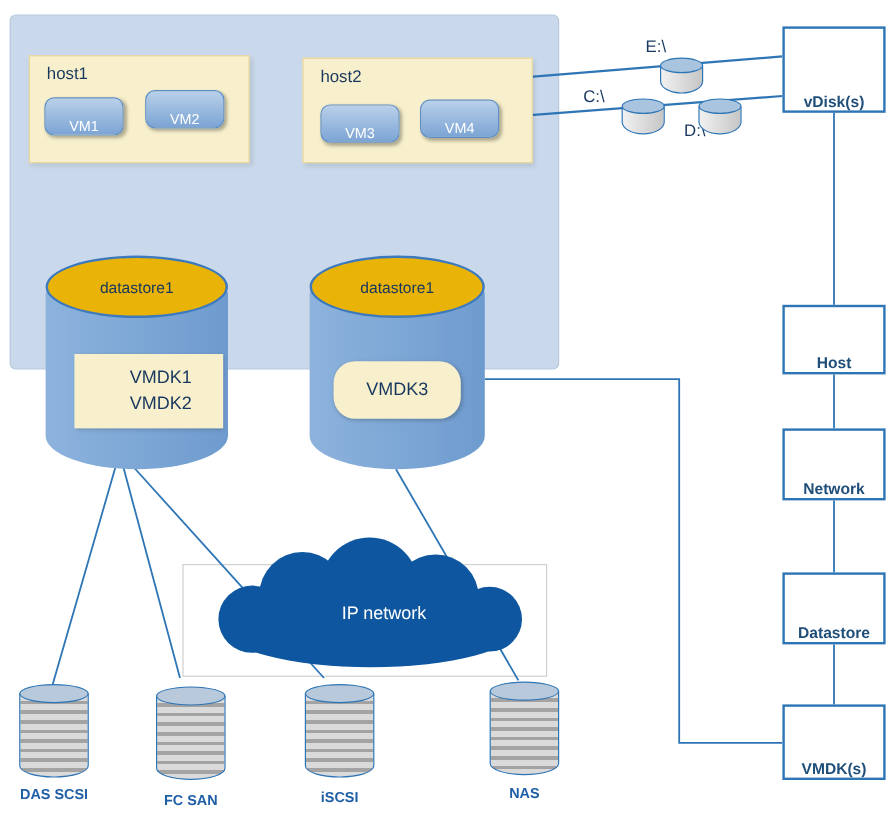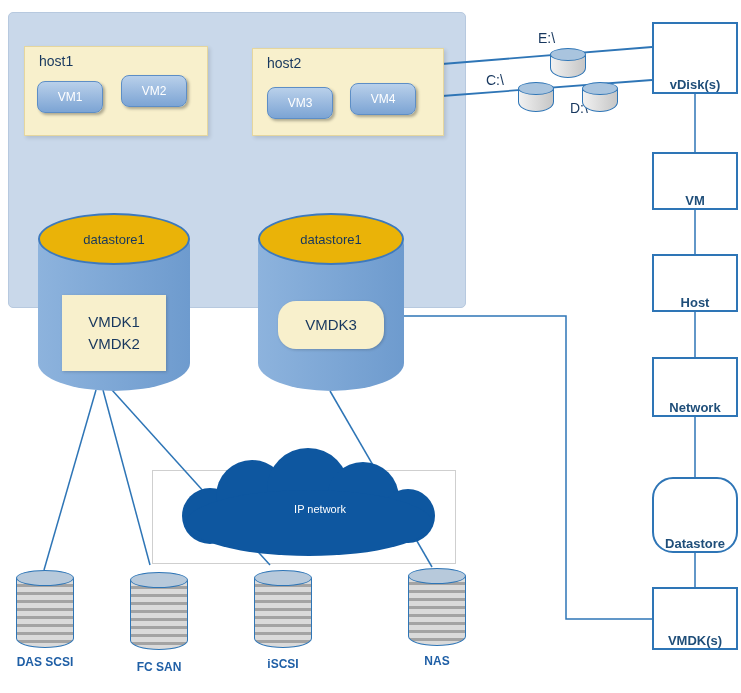--- a/index.html
+++ b/index.html
@@ -13,21 +13,21 @@
   .env-container{position:absolute;left:8px;top:12px;width:456px;height:294px;
                  background:#c9d8ea;border:1px solid #b7c9df;border-radius:5px;}
 
   
   .host-box{position:absolute;background:#f8f0cc;border:1px solid #e5d69e;
             box-shadow:2px 2px 4px rgba(0,0,0,.12);z-index:2;}
   .host-label{position:absolute;left:14px;top:6px;color:#17375e;font-size:14px;}
   .vm-chip{position:absolute;height:30px;width:64px;border-radius:8px;
            background:linear-gradient(to bottom,#b9d0ea,#7ca4d4);
            border:1px solid #5d8ec6;color:#ffffff;font-size:12px;
-           display:flex;align-items:center;justify-content:center;
+           display:flex;align-items:flex-end;justify-content:center;
            box-shadow:2px 2px 3px rgba(0,0,0,.3);z-index:3;}
 
   
   .datastore{position:absolute;z-index:2;}
   .ds-body{position:absolute;left:0;right:0;top:26px;bottom:0;
            background:linear-gradient(to right,#8db3dd,#6e9bce);
            border-radius:6px 6px 50% 50% / 6px 6px 28px 28px;}
   .ds-top{position:absolute;left:0;right:0;top:0;height:52px;background:#eab308;
           border:2px solid #3d79bd;border-radius:50%;box-sizing:border-box;
           display:flex;align-items:center;justify-content:center;
@@ -58,21 +58,21 @@
         border:1.5px solid #2e75b6;border-radius:0 0 50% 50% / 0 0 14% 14%;}
   .stack .s-top{position:absolute;left:0;right:0;top:0;height:16px;background:#b7c9db;
         border:1.5px solid #2e75b6;border-radius:50%;box-sizing:border-box;}
   .storage-label{position:absolute;color:#1f5fa6;font-weight:bold;font-size:12px;
         width:74px;text-align:center;z-index:2;}
 
   
   .cloud-rect{position:absolute;left:152px;top:470px;width:302px;height:92px;
         background:#ffffff;border:1px solid #cfcfcf;}
   .cloud-label{position:absolute;left:205px;top:503px;width:230px;text-align:center;
-        color:#ffffff;font-size:11px;z-index:2;}
+        color:#ffffff;font-size:15px;z-index:2;}
 
   svg.wires{position:absolute;left:0;top:0;z-index:1;}
 </style>
 </head>
 <body>
 
 <div class="canvas">
 
   <div class="env-container layer0"></div>
 
@@ -135,49 +135,46 @@
   <div class="drum" style="left:582px;top:82px;">
     <div class="d-body"></div>
       <div class="d-top"></div>
   </div>
 
   <div class="datastore" style="left:38px;top:213px;width:152px;height:178px;">
     <div class="ds-body"></div>
     <div class="ds-top">
       <span>datastore1</span>
     </div>
-    <div class="vmdk-box" style="left:24px;top:82px;width:104px;height:76px;">
+    <div class="vmdk-box" style="left:24px;top:82px;width:104px;height:62px;padding-left:20px;">
       <span>VMDK1</span>
       <span>VMDK2</span>
     </div>
   </div>
 
   <div class="datastore" style="left:258px;top:213px;width:146px;height:178px;">
     <div class="ds-body"></div>
     <div class="ds-top">
       <span>datastore1</span>
     </div>
     <div class="vmdk-box" style="left:20px;top:88px;width:106px;height:48px;border-radius:18px;">
       <span>VMDK3</span>
     </div>
   </div>
 
   <div class="h-box" style="top:22px;height:72px;">
     <span>vDisk(s)</span>
   </div>
-  <div class="h-box" style="top:152px;height:58px;">
-    <span>VM</span>
-  </div>
   <div class="h-box" style="top:254px;height:58px;">
     <span>Host</span>
   </div>
   <div class="h-box" style="top:357px;height:60px;">
     <span>Network</span>
   </div>
-  <div class="h-box" style="top:477px;height:76px;border-radius:21px;">
+  <div class="h-box" style="top:477px;height:60px;">
     <span>Datastore</span>
   </div>
   <div class="h-box" style="top:587px;height:63px;">
     <span>VMDK(s)</span>
   </div>
 
   <div class="cloud-label">IP network</div>
 
   <div class="stack" style="left:16px;top:570px;">
     <div class="s-body"></div>

